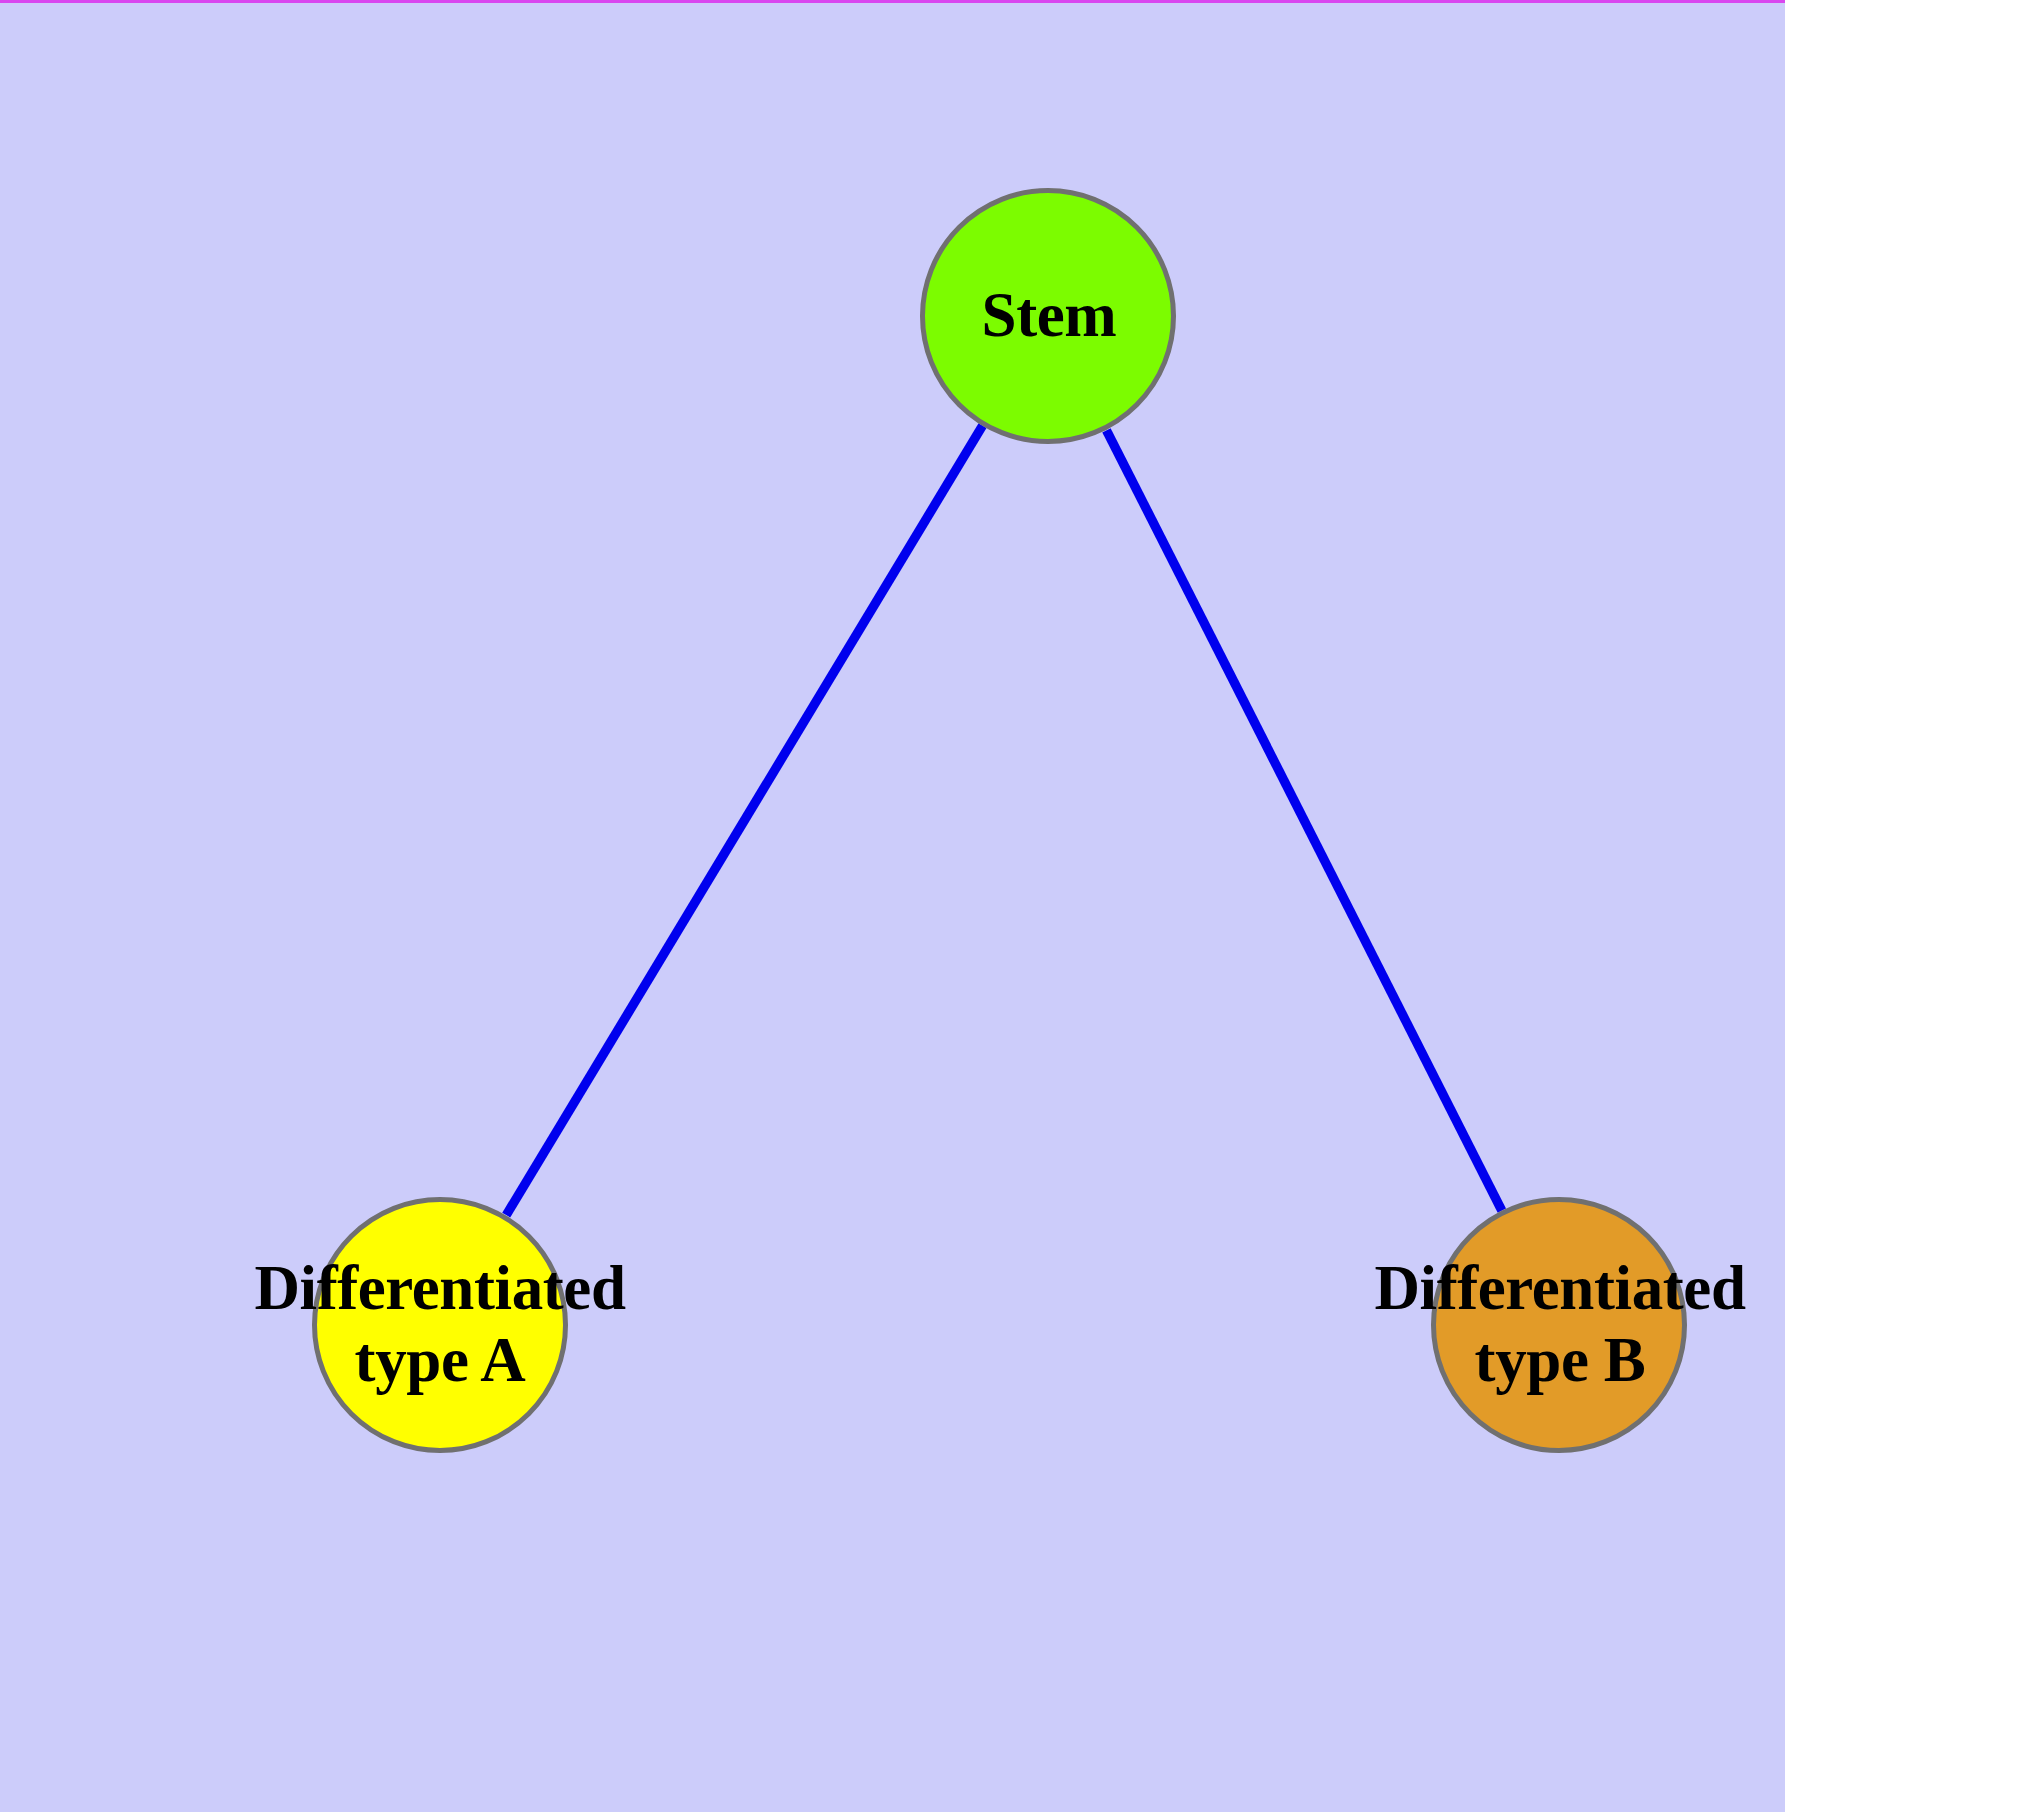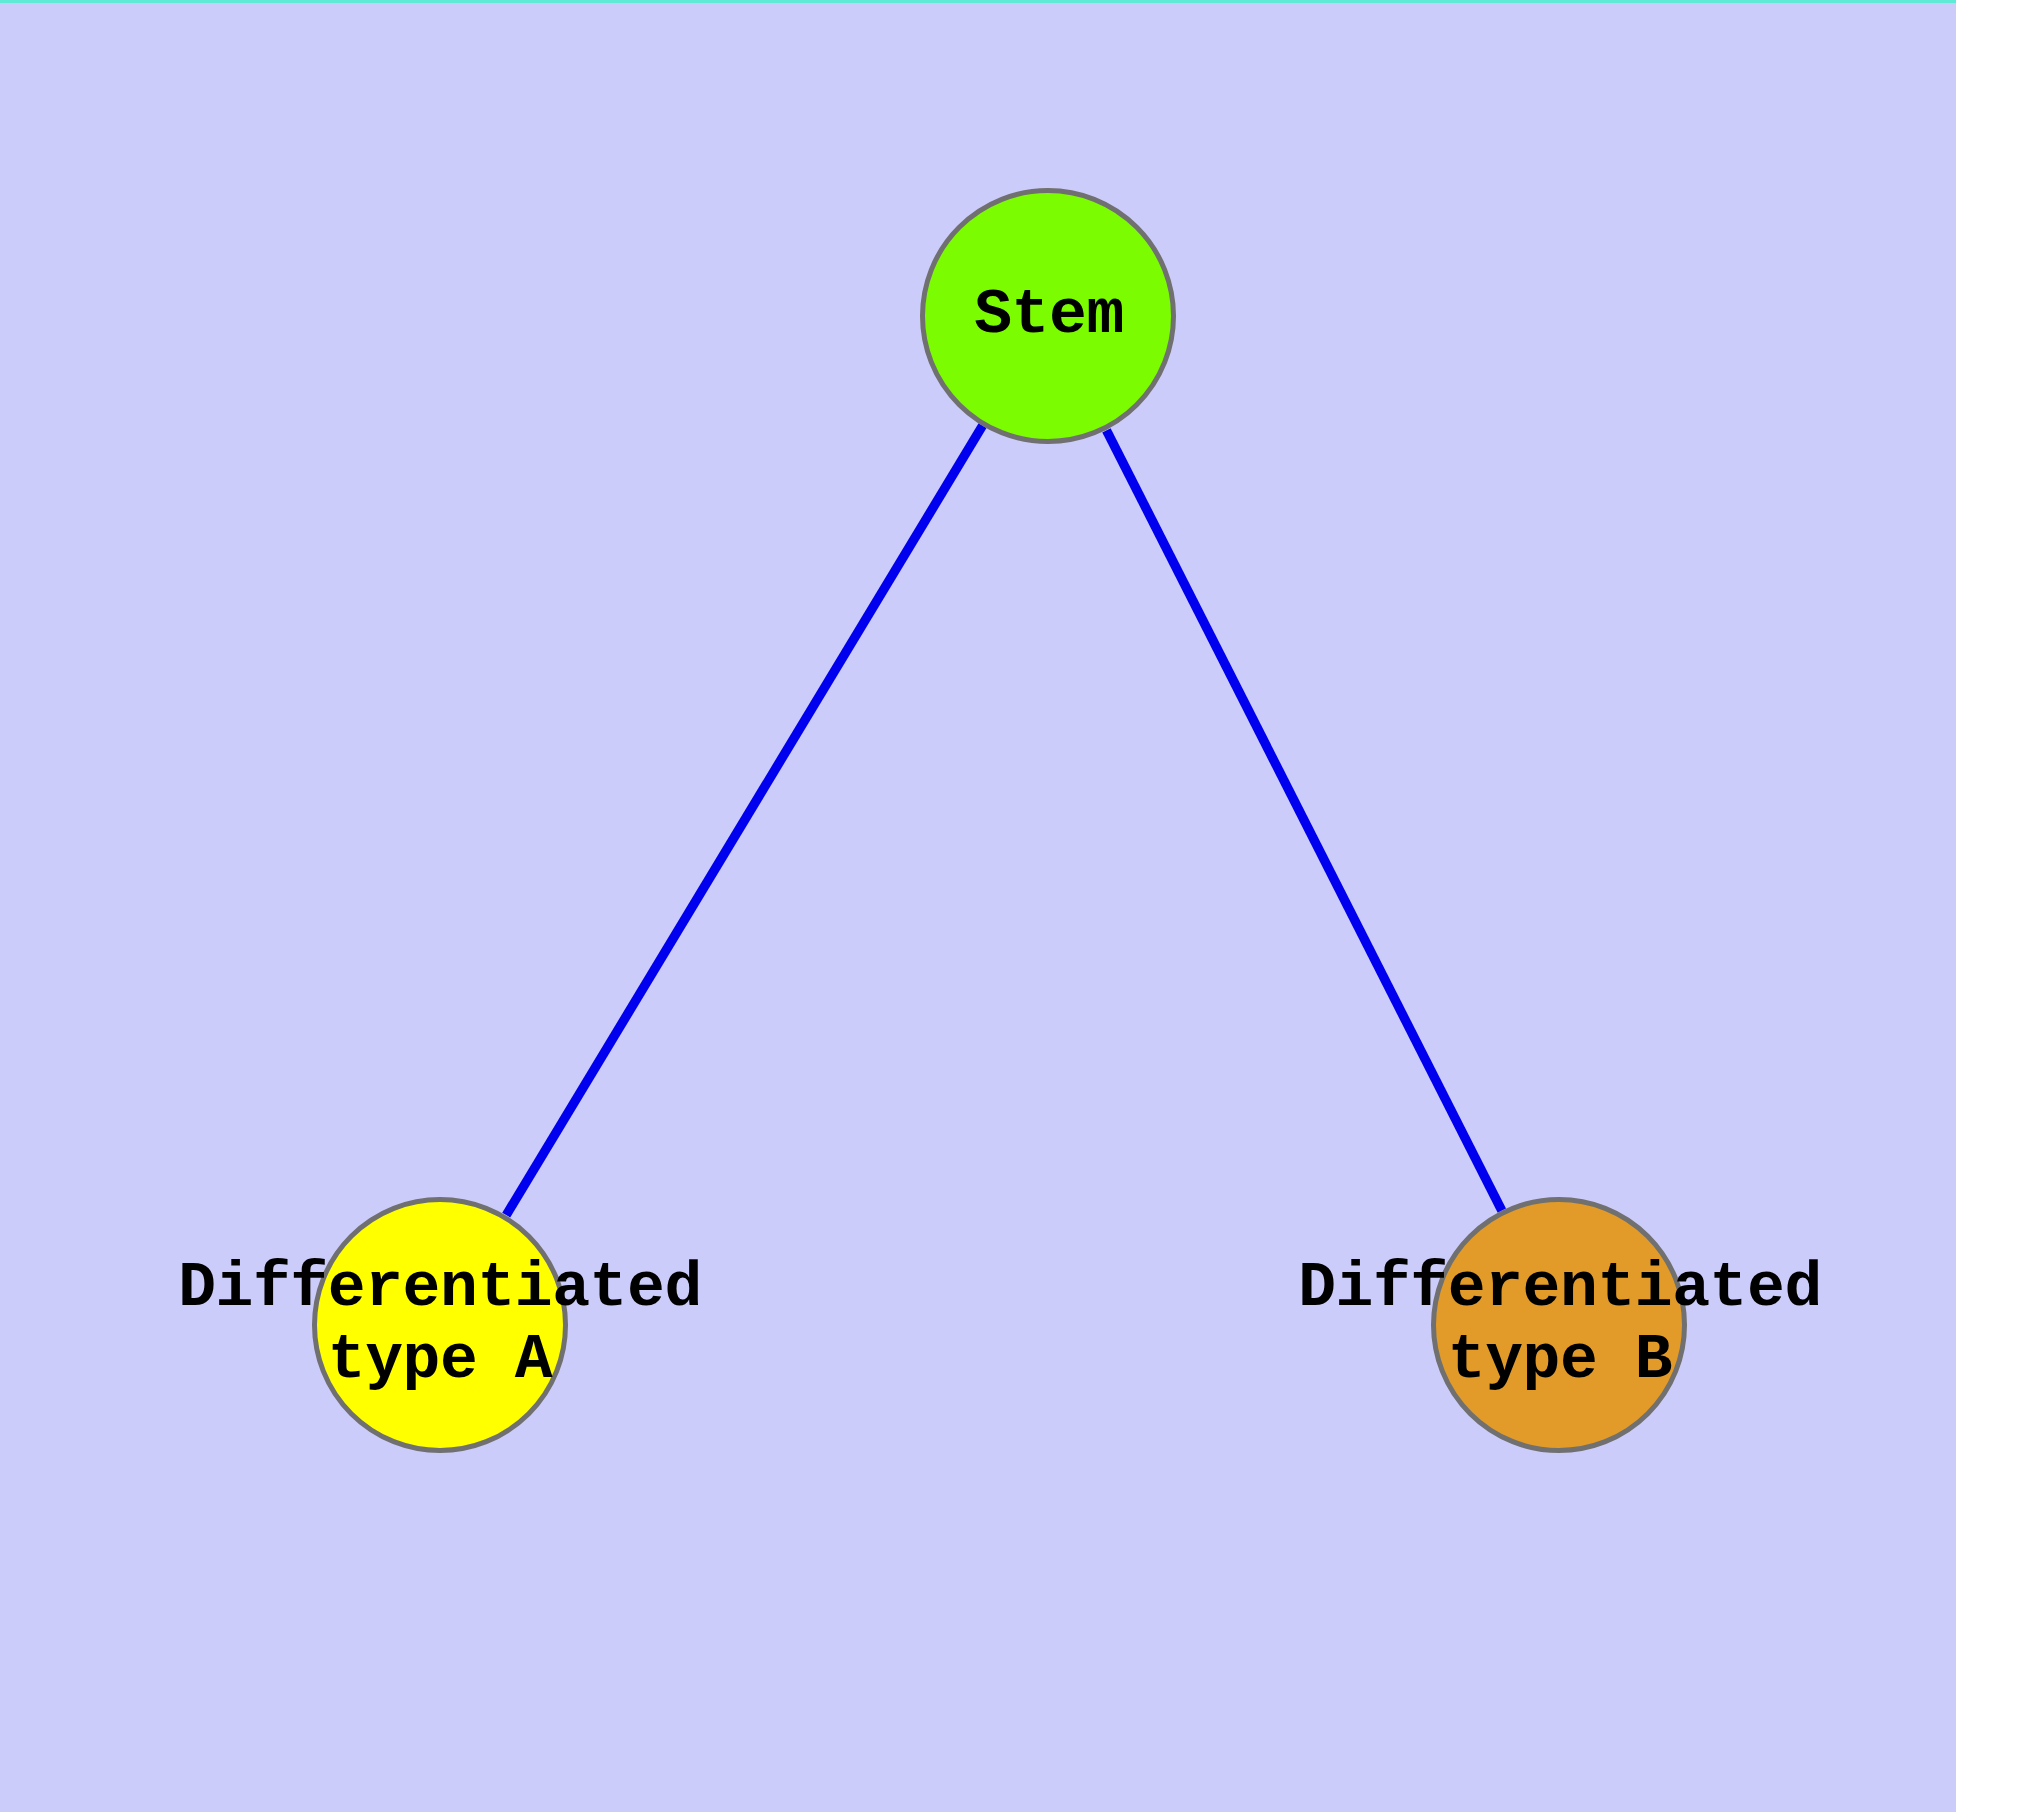--- a/index.html
+++ b/index.html
@@ -3,25 +3,25 @@
 <meta charset="utf-8">
 <title>Cell differentiation graph</title>
 <style>
   html, body {
     margin: 0;
     padding: 0;
     background: #ffffff;
   }
   #canvas {
     position: relative;
-    width: 1956px;
+    width: 1785px;
     height: 1812px;
-    background: #5eead4;
+    background: #d946ef;
     overflow: hidden;
-    font-family: Liberation Mono, monospace;
+    font-family: Liberation Serif, serif;
   }
   #plot-area {
     position: absolute;
     left: 0;
     top: 3.4px;
     width: 2021px;
     height: 1809px;
     background: #ccccfa;
   }
   #edge-layer {

